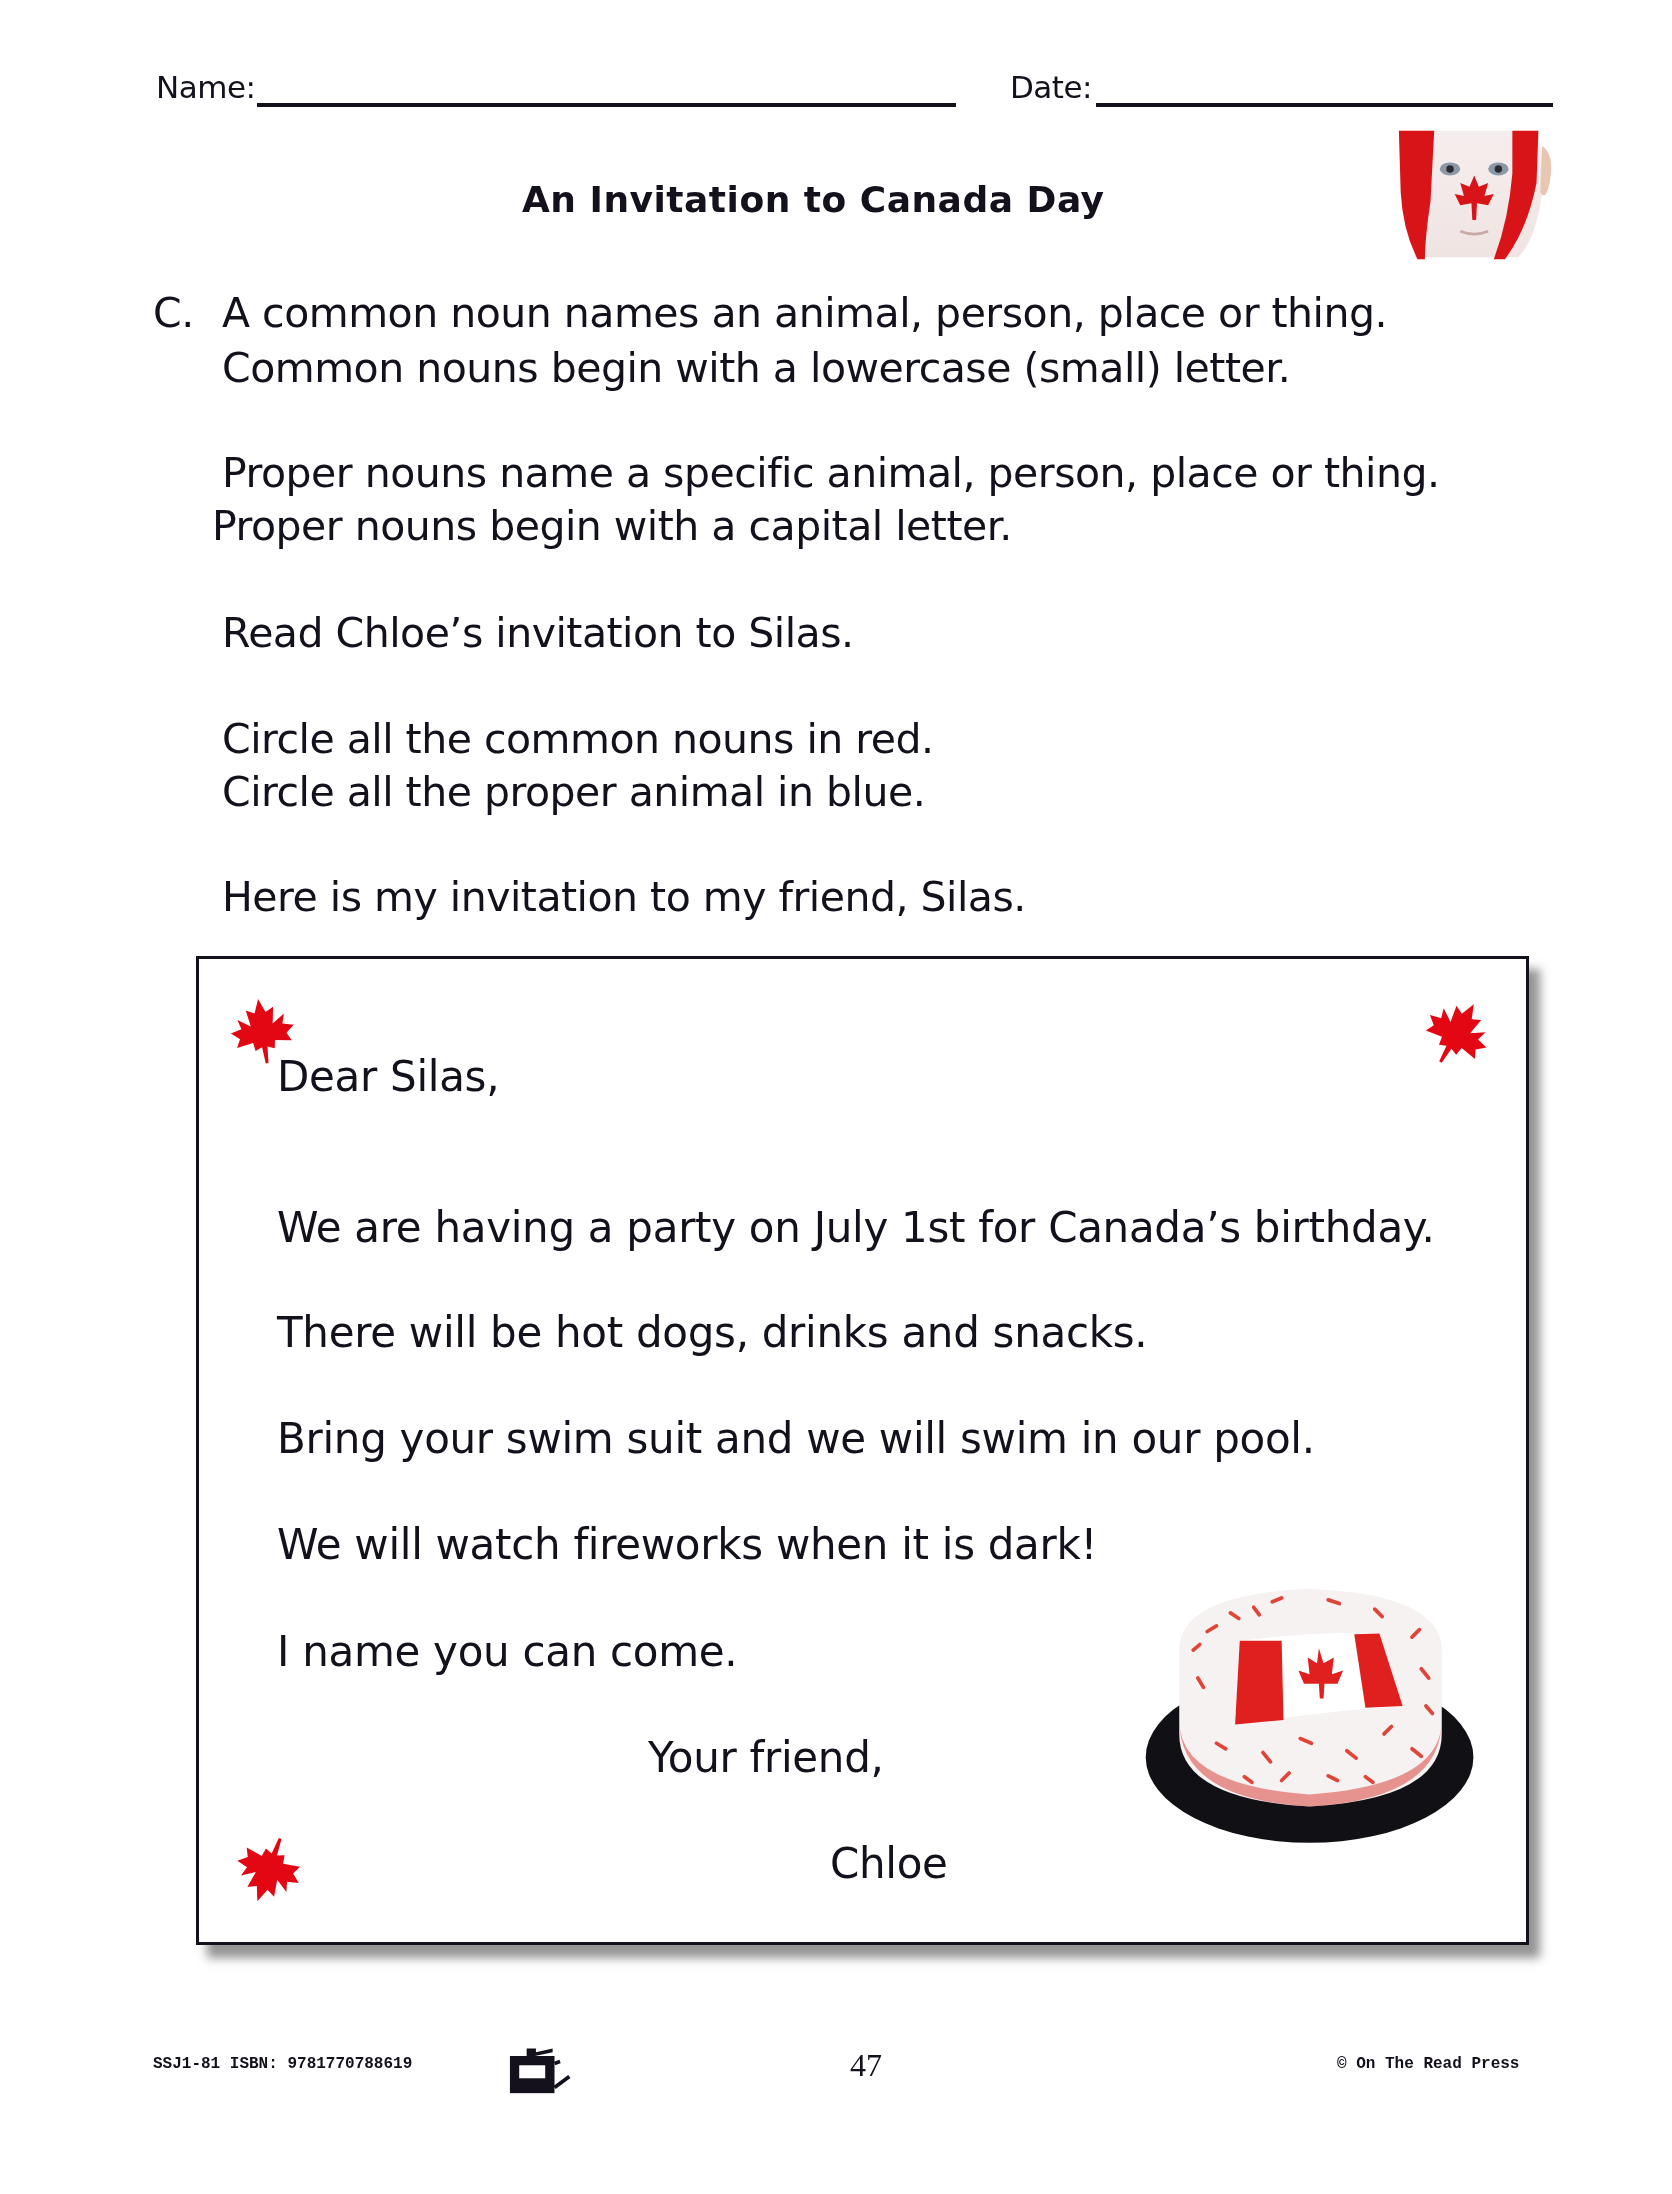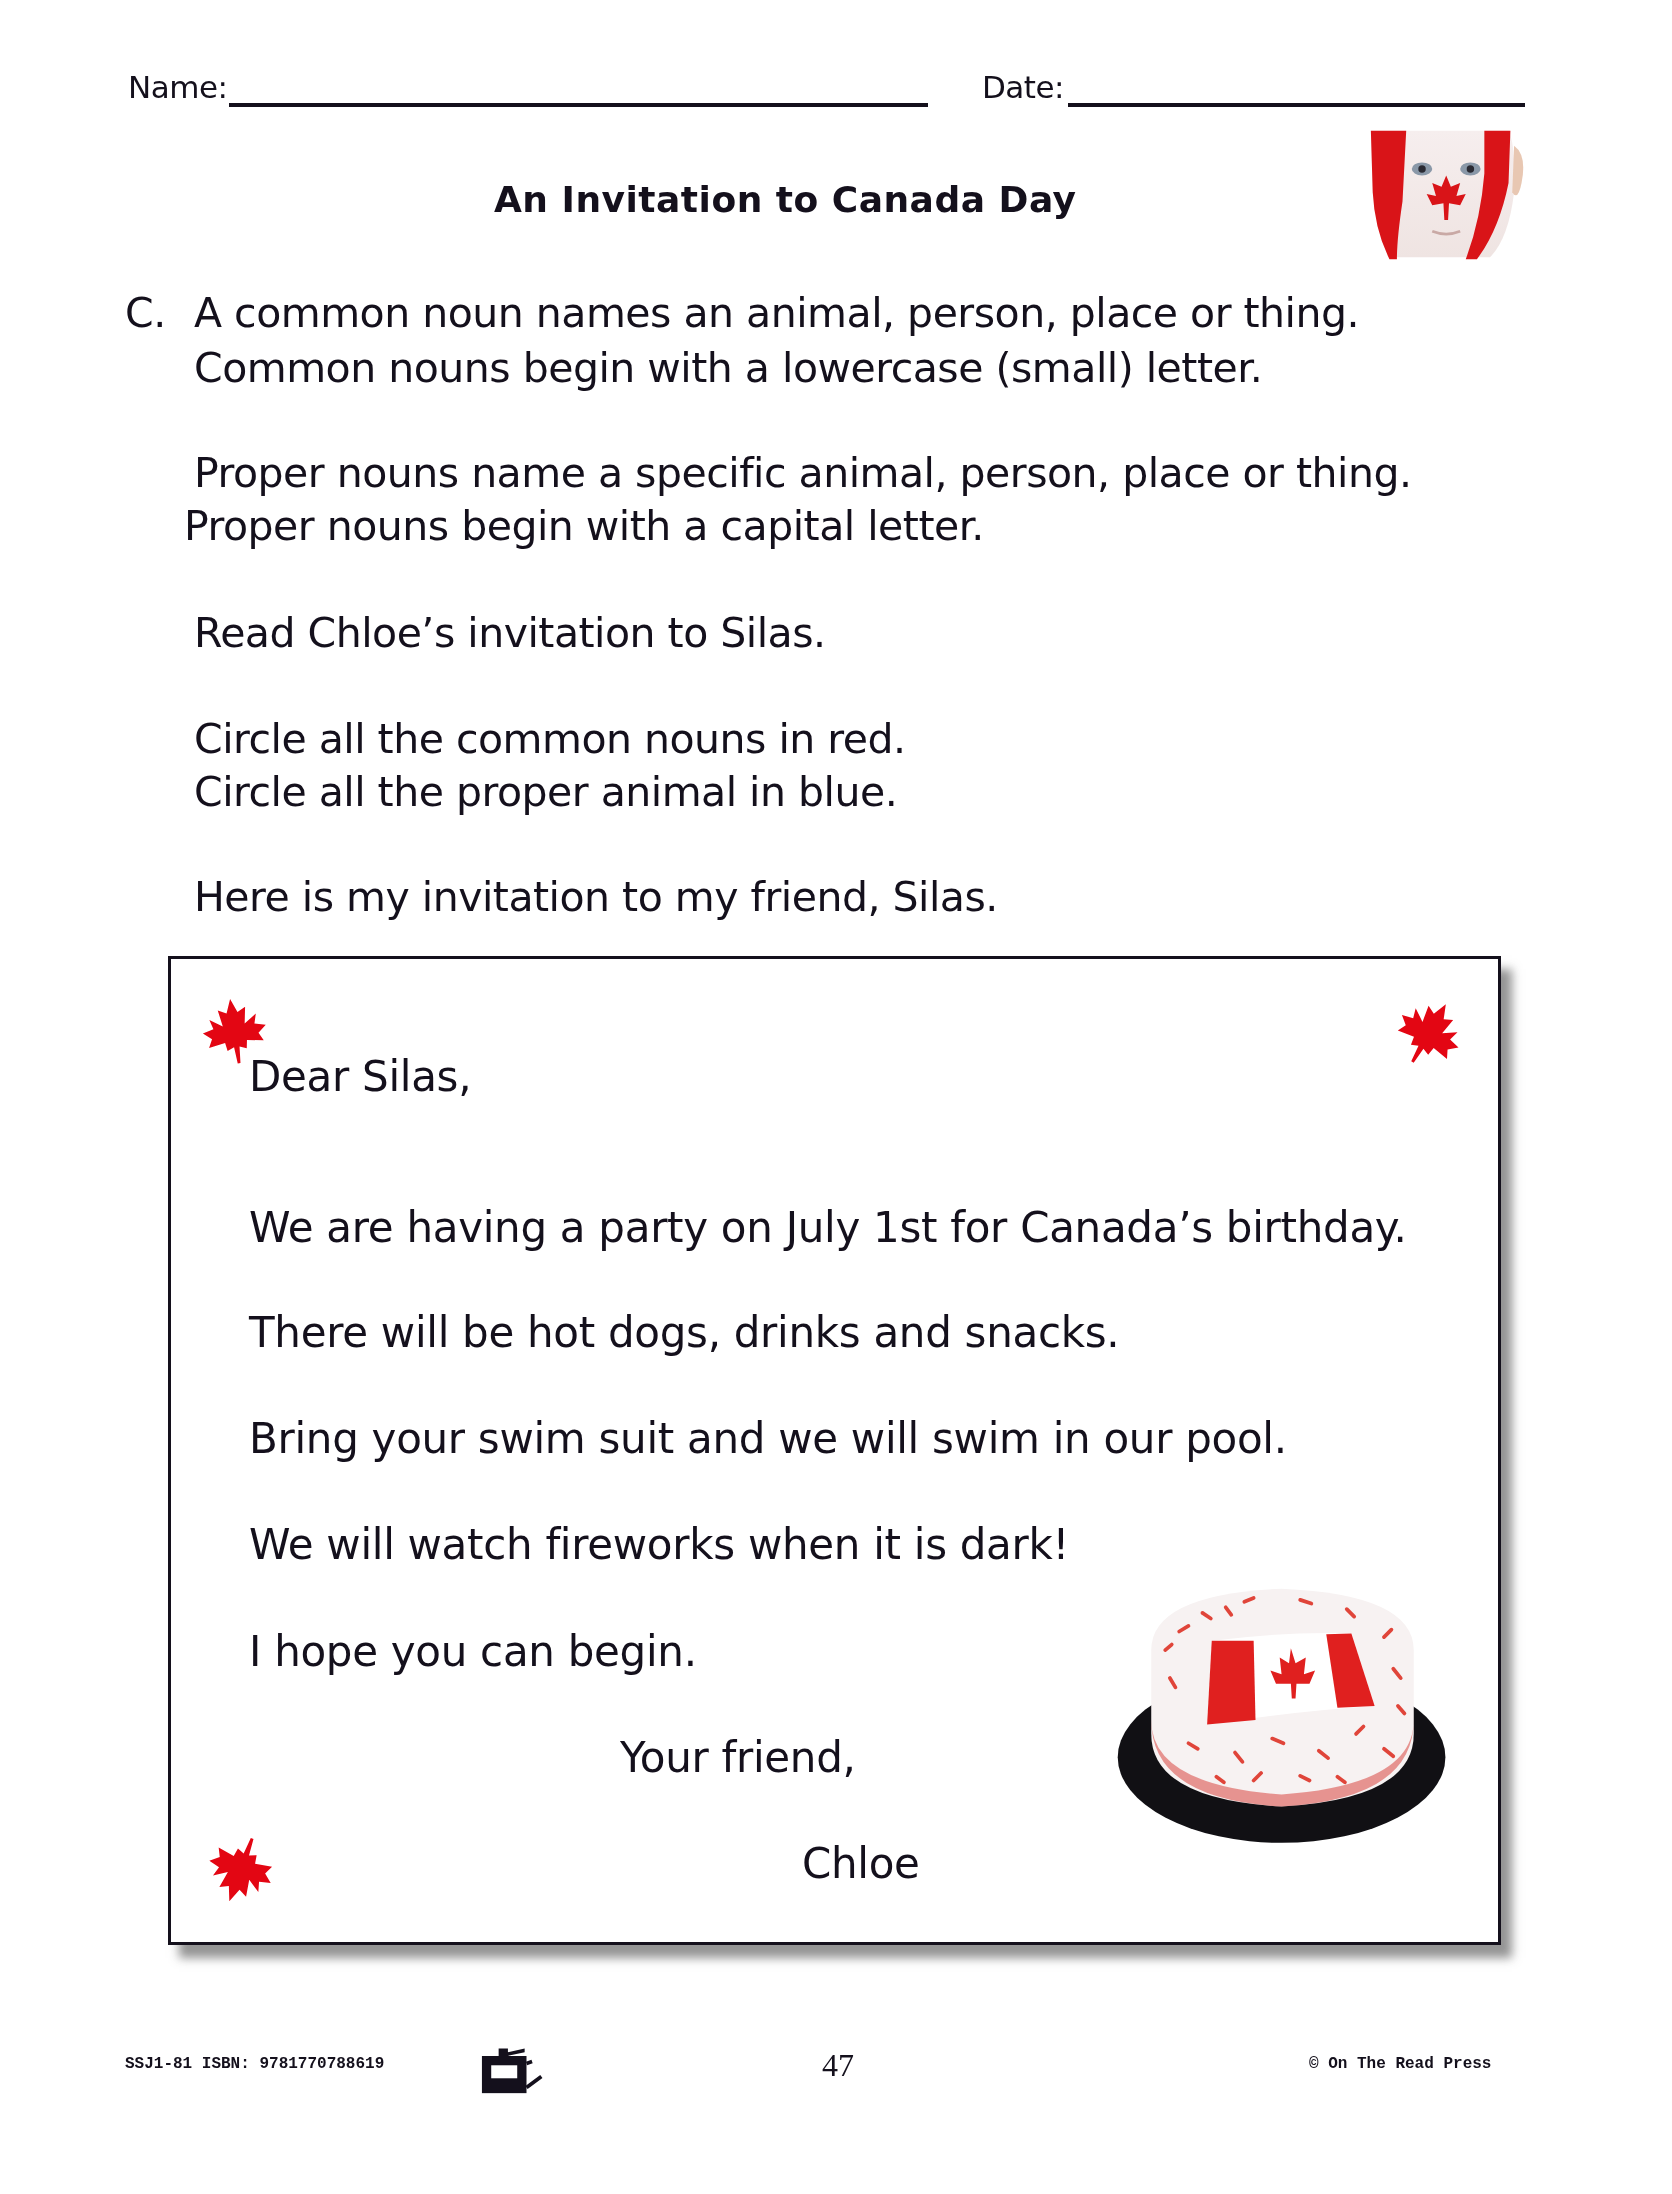--- a/index.html
+++ b/index.html
@@ -1,20 +1,20 @@
 <!DOCTYPE html>
 <html style="font-size:15px"><head>
   <meta charset="utf-8">
   <style>
     html, body { margin: 0; padding: 0; }
     body {
       width: 1672px; height: 2194px; background: #ffffff; position: relative; overflow: hidden;
       font-family: "DejaVu Sans", sans-serif; color: #14101c;
     }
-    .abs { position: absolute; }
+    .abs { position: absolute; margin-left: 28px; }
     .hdr-label { font-size: 31px; letter-spacing: -0.5px; }
     .hdr-line { height: 3.7px; background: #14101c; }
     .title { font-size: 36px; font-weight: bold; letter-spacing: 0.5px; white-space: nowrap; }
     .body-text { font-size: 41px; white-space: nowrap; letter-spacing: -0.5px; }
     .body-text b { font-weight: normal; }
     .letter-text { font-size: 42px; white-space: nowrap; letter-spacing: -0.3px; }
     .box {
       left: 168px; top: 956px; width: 1327px; height: 983px;
       border: 3.7px solid #14101c; background: #fff;
       box-shadow: 11.2px 13px 9.3px rgba(60,60,60,0.55);
@@ -81,21 +81,21 @@
   <svg width="75" height="71" viewBox="0 0 100 100" style="transform:rotate(200deg)">
       <path d="M50 4 L58 24 L70 18 L66 42 L84 30 L80 44 L96 48 L84 58 L90 70 L66 66 L64 78 L54 74 L52 98 L48 98 L46 74 L36 78 L34 66 L10 70 L16 58 L4 48 L20 44 L16 30 L34 42 L30 18 L42 24 Z" fill="#e30613"></path>
     </svg>
 </div>
 
 <div class="abs letter-text" style="left:249px; top:1052px;">Dear Silas,</div>
 <div class="abs letter-text" style="left:249px; top:1203px;">We are having a party on July 1st for Canada’s birthday.</div>
 <div class="abs letter-text" style="left:249px; top:1308px;">There will be hot dogs, drinks and snacks.</div>
 <div class="abs letter-text" style="left:249px; top:1414px;">Bring your swim suit and we will swim in our pool.</div>
 <div class="abs letter-text" style="left:249px; top:1520px;">We will watch fireworks when it is dark!</div>
-<div class="abs letter-text" style="left:249px; top:1627px;">I hope you can begin.</div>
+<div class="abs letter-text" style="left:249px; top:1627px;">I name you can come.</div>
 <div class="abs letter-text" style="left:620px; top:1733px;">Your friend,</div>
 <div class="abs letter-text" style="left:802px; top:1839px;text-align:right;">Chloe</div>
 
 <div class="abs" style="left:1114px; top:1566px;">
   <svg width="337" height="280" viewBox="0 0 362 300">
     <ellipse cx="180" cy="205" rx="176" ry="92" fill="#111014"></ellipse>
     <path d="M40 90 Q40 30 180 24 Q322 30 322 90 L322 180 Q322 250 180 258 Q40 250 40 180 Z" fill="#f7f2f2"></path>
     <path d="M40 165 Q40 250 180 258 Q322 250 322 165 Q322 235 180 245 Q40 235 40 165 Z" fill="#d9453f" opacity="0.55"></path>
     <path d="M105 80 Q180 70 255 72 L280 150 Q200 155 100 170 Z" fill="#ffffff"></path>
     <path d="M105 80 L150 80 L152 165 L100 170 Z" fill="#e0201f"></path>

